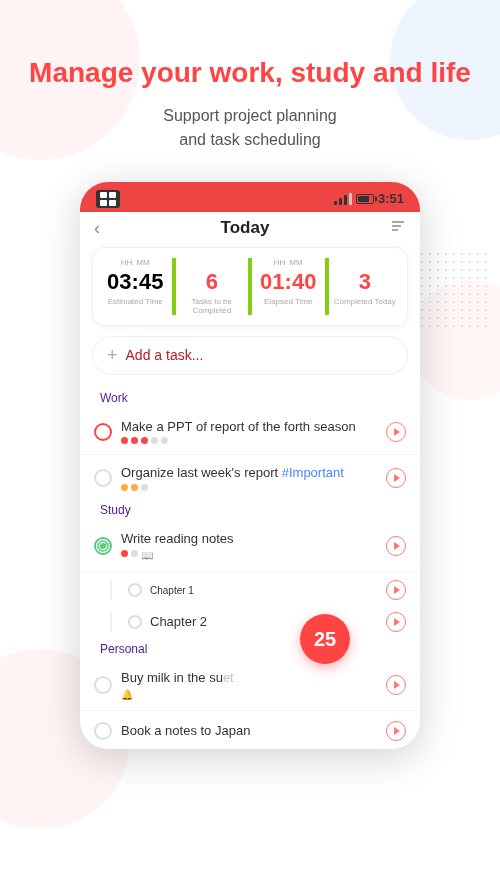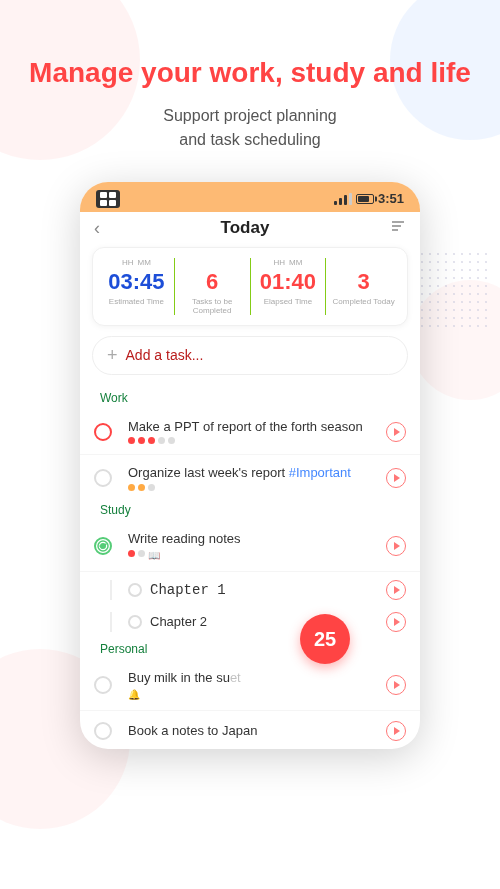--- a/index.html
+++ b/index.html
@@ -103,21 +103,21 @@
       overflow: hidden;
       position: relative;
     }
 
     
     .status-bar {
       display: flex;
       justify-content: space-between;
       align-items: center;
       padding: 8px 16px 4px;
-      background: #fdba74;
+      background: #ef4444;
     }
     .status-icon {
       width: 24px;
       height: 18px;
       background: #333;
       border-radius: 3px;
       display: flex;
       align-items: center;
       justify-content: center;
     }
@@ -199,21 +199,21 @@
       border: 1px solid #f0f0f0;
       border-radius: 12px;
       padding: 10px 6px;
       box-shadow: 0 1px 6px rgba(0,0,0,0.05);
     }
     .stat-item {
       flex: 1;
       display: flex;
       flex-direction: column;
       align-items: center;
-      border-right: 1px solid #84cc16;
+      border-right: 4px solid #84cc16;
     }
     .stat-item:last-child { border-right: none; }
     .stat-labels {
       display: flex;
       gap: 4px;
       font-size: 8px;
       color: #aaa;
       margin-bottom: 2px;
     }
     .stat-value {
@@ -244,30 +244,30 @@
     }
     .add-placeholder {
       color: #b91c1c;
       font-size: 14px;
     }
 
     
     .section-label {
       padding: 4px 20px 6px;
       font-size: 12px;
-      color: #15803d;
+      color: #4c1d95;
       font-weight: 500;
     }
 
     
     .task-item {
       display: flex;
       align-items: center;
       padding: 8px 14px;
-      gap: 16px;
+      gap: 9px;
       position: relative;
     }
     .task-circle {
       width: 18px;
       height: 18px;
       border-radius: 50%;
       border: 2px solid #ddd;
       flex-shrink: 0;
     }
     .task-circle.red { border-color: #ff4444; }
@@ -454,21 +454,21 @@
         </svg>
       </span>
     </div>
 
     <div class="stats-bar">
       <div class="stat-item">
         <div class="stat-labels">
             <span>HH</span>
             <span>MM</span>
           </div>
-        <div class="stat-value" style="color:#1d4ed8">03:45</div>
+        <div class="stat-value" style="color:#000000">03:45</div>
         <div class="stat-desc">Estimated Time</div>
       </div>
       <div class="stat-item">
         <div class="stat-labels">
             <span>&nbsp;</span>
           </div>
         <div class="stat-value" style="color:#ff4444">6</div>
         <div class="stat-desc">Tasks to be<br>Completed</div>
       </div>
       <div class="stat-item">
@@ -550,21 +550,21 @@
         <div class="task-play-triangle"></div>
       </div>
     </div>
 
     <div class="divider-line"></div>
 
 
     <div class="subtask-item">
       <div style="width:2px; background:#eee; align-self:stretch; margin-right:8px;"></div>
       <div class="task-circle" style="width:14px;height:14px;border-color:#ddd;"></div>
-      <div class="task-text" style="flex:1; font-size:14px;font-family:Liberation Mono, monospace;">Chapter 1</div>
+      <div class="task-text" style="flex:1; font-size:10px;">Chapter 1</div>
       <div class="task-play">
         <div class="task-play-triangle"></div>
       </div>
     </div>
 
     <div class="subtask-item">
       <div style="width:2px; background:#eee; align-self:stretch; margin-right:8px;"></div>
       <div class="task-circle" style="width:14px;height:14px;border-color:#ddd;"></div>
       <div class="task-text" style="flex:1; font-size:13px;">Chapter 2</div>
       <div class="task-play">

